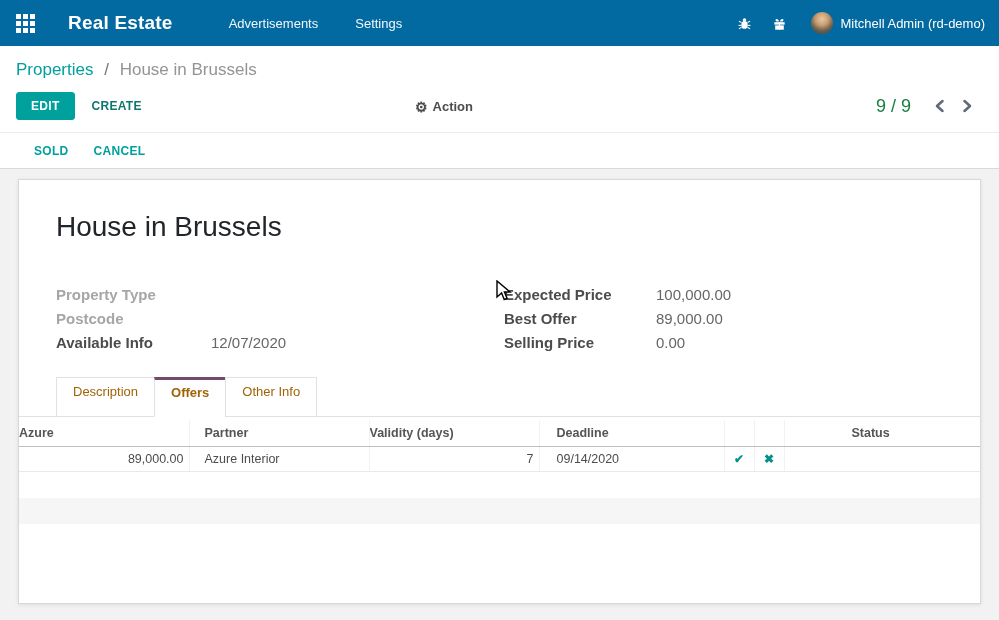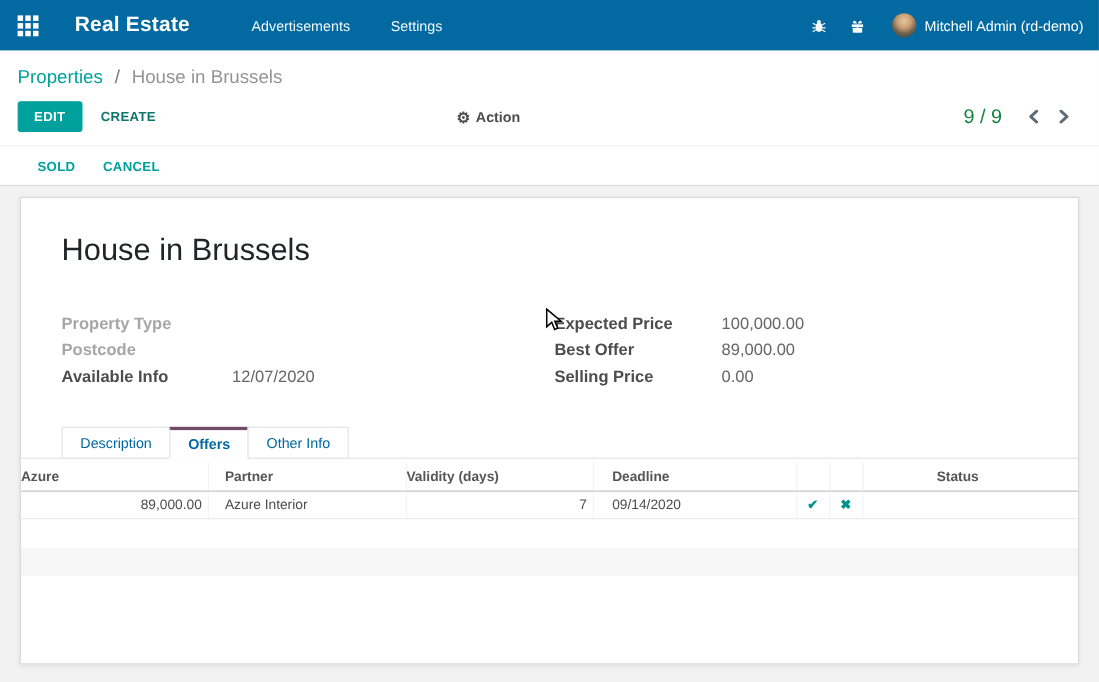--- a/index.html
+++ b/index.html
@@ -49,21 +49,21 @@
   .field-col.right { width:440px; }
   .field-row { display:flex; height:24.3px; align-items:center; font-size:15px; }
   .field-label { font-weight:bold; color:#4c4c4c; }
   .field-col.left .field-label { width:155px; }
   .field-col.right .field-label { width:152px; }
   .field-label.muted { color:#a6a6a6; }
   .field-value { color:#666; }
 
   
   .tabs { display:flex; align-items:flex-end; padding-left:37px; border-bottom:1px solid #dee2e6; margin-top:32px; height:30px; }
-  .tab { background:#fff; border:1px solid #dee2e6; border-bottom:1px solid #dee2e6; margin-bottom:-1px; padding:0 16px; height:29px; line-height:27px; font-size:13px; color:#0369a1; cursor:pointer; }
+  .tab { background:#fff; border:1px solid #dee2e6; border-bottom:1px solid #dee2e6; margin-bottom:-1px; padding:0 16px; height:40px; line-height:27px; font-size:13px; color:#a16207; cursor:pointer; }
   .tab + .tab { margin-left:-1px; }
   .tab.active { border-top:3px solid #714B67; border-bottom-color:#fff; font-weight:bold; line-height:25px; }
 
   
   table.offers { width:100%; border-collapse:collapse; table-layout:fixed; margin-top:3px; }
   table.offers th, table.offers td { font-size:12.5px; overflow:hidden; white-space:nowrap; }
   table.offers thead th { height:27px; color:#555; font-weight:bold; border-bottom:1px solid #bfbfbf; text-align:left; cursor:pointer; }
   table.offers thead th + th, table.offers tr.data-row td + td { border-left:1px solid #f2f2f2; }
   .col-price    { width:170px; }
   .col-partner  { width:180px; }

